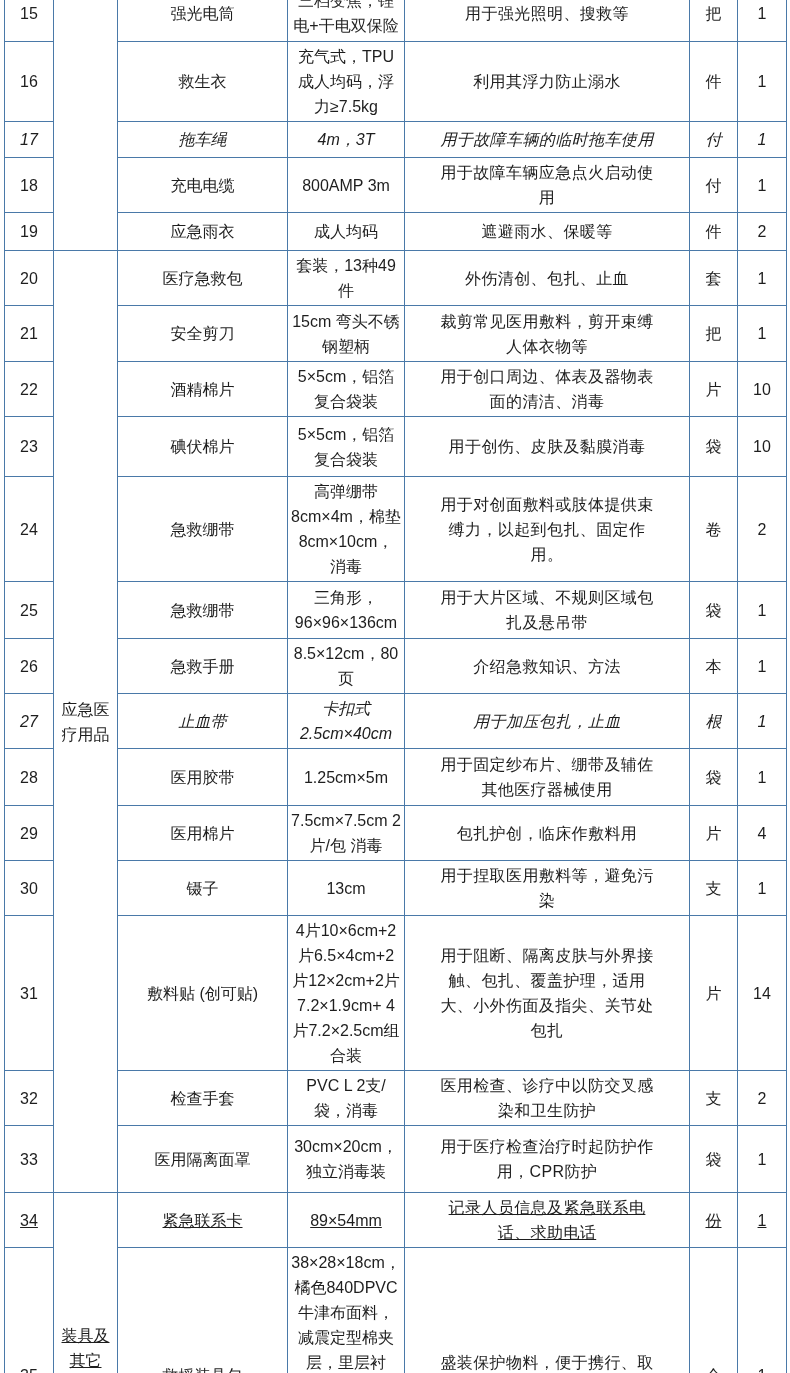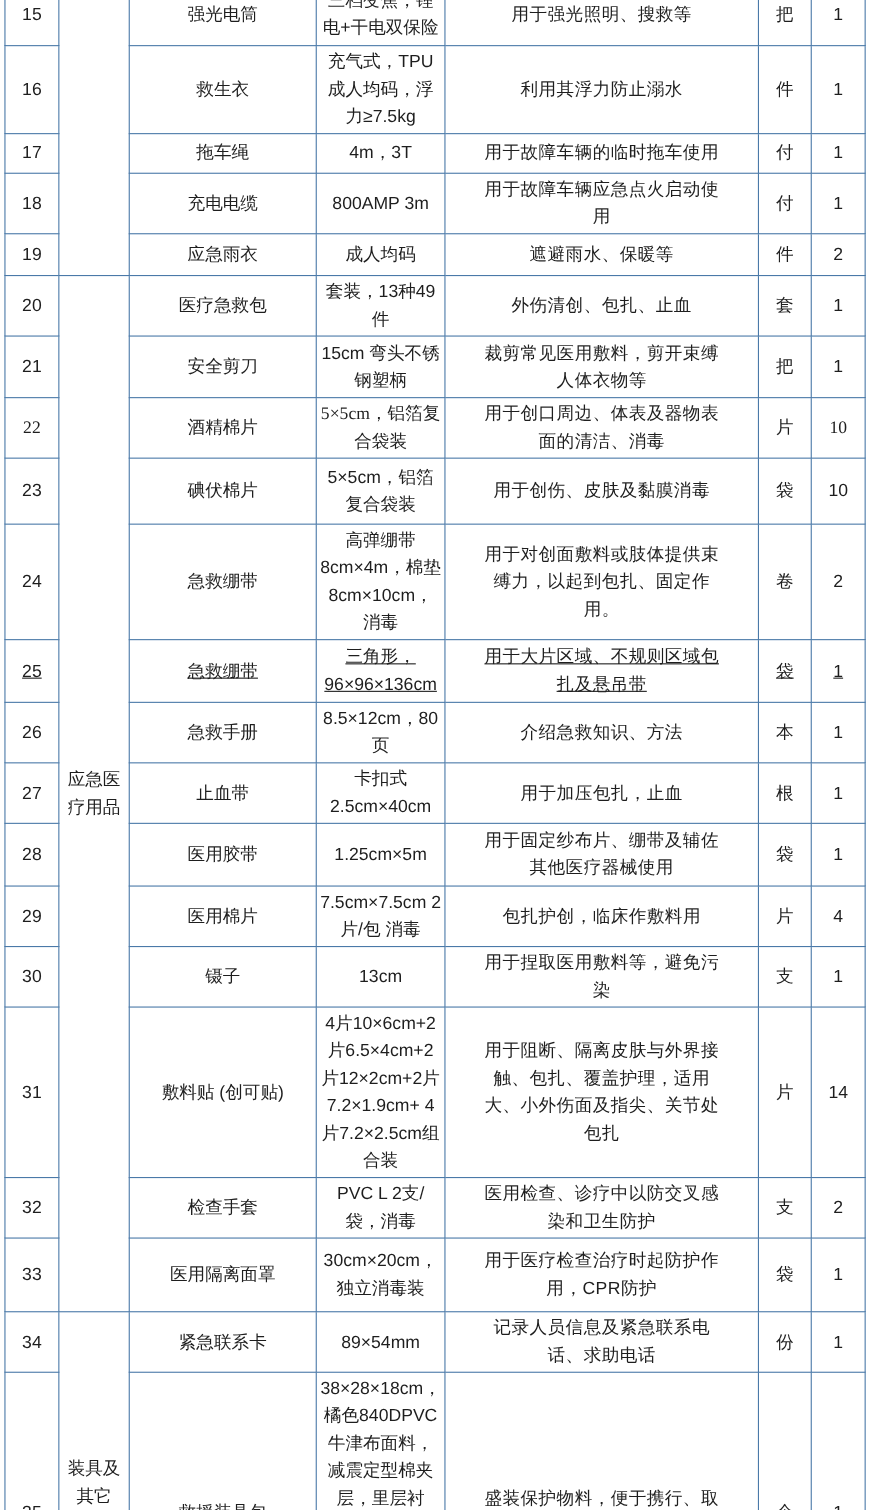--- a/index.html
+++ b/index.html
@@ -57,21 +57,21 @@
           <td class="c-qty">1</td>
         </tr>
         <tr style="height: 52px;">
           <td class="c-num">16</td>
           <td class="c-name">救生衣</td>
           <td class="c-spec">充气式，TPU成人均码，浮力≥7.5kg</td>
           <td class="c-purp">利用其浮力防止溺水</td>
           <td class="c-unit">件</td>
           <td class="c-qty">1</td>
         </tr>
-        <tr style="height: 36px;">
+        <tr style="height: 36px; font-style: italic;">
           <td class="c-num">17</td>
           <td class="c-name">拖车绳</td>
           <td class="c-spec">4m，3T</td>
           <td class="c-purp">用于故障车辆的临时拖车使用</td>
           <td class="c-unit">付</td>
           <td class="c-qty">1</td>
         </tr>
         <tr style="height: 52px;">
           <td class="c-num">18</td>
           <td class="c-name">充电电缆</td>
@@ -98,21 +98,21 @@
           <td class="c-qty">1</td>
         </tr>
         <tr style="height: 56px;">
           <td class="c-num">21</td>
           <td class="c-name">安全剪刀</td>
           <td class="c-spec">15cm 弯头不锈钢塑柄</td>
           <td class="c-purp">裁剪常见医用敷料，剪开束缚人体衣物等</td>
           <td class="c-unit">把</td>
           <td class="c-qty">1</td>
         </tr>
-        <tr style="height: 54px; font-family: Liberation Serif, serif;">
+        <tr style="height: 54px;">
           <td class="c-num">22</td>
           <td class="c-name">酒精棉片</td>
           <td class="c-spec">5×5cm，铝箔复合袋装</td>
           <td class="c-purp">用于创口周边、体表及器物表面的清洁、消毒</td>
           <td class="c-unit">片</td>
           <td class="c-qty">10</td>
         </tr>
         <tr style="height: 60px; margin-top: 20px;">
           <td class="c-num">23</td>
           <td class="c-name">碘伏棉片</td>
@@ -122,37 +122,37 @@
           <td class="c-qty">10</td>
         </tr>
         <tr style="height: 83px;">
           <td class="c-num">24</td>
           <td class="c-name">急救绷带</td>
           <td class="c-spec">高弹绷带8cm×4m，棉垫8cm×10cm，消毒</td>
           <td class="c-purp">用于对创面敷料或肢体提供束缚力，以起到包扎、固定作用。</td>
           <td class="c-unit">卷</td>
           <td class="c-qty">2</td>
         </tr>
-        <tr style="height: 57px; text-decoration: underline;">
+        <tr style="height: 57px;">
           <td class="c-num">25</td>
           <td class="c-name">急救绷带</td>
           <td class="c-spec">三角形，96×96×136cm</td>
           <td class="c-purp">用于大片区域、不规则区域包扎及悬吊带</td>
           <td class="c-unit">袋</td>
           <td class="c-qty">1</td>
         </tr>
         <tr style="height: 37px;">
           <td class="c-num">26</td>
           <td class="c-name">急救手册</td>
           <td class="c-spec">8.5×12cm，80页</td>
           <td class="c-purp">介绍急救知识、方法</td>
           <td class="c-unit">本</td>
           <td class="c-qty">1</td>
         </tr>
-        <tr style="height: 52px;">
+        <tr style="height: 52px; font-style: italic;">
           <td class="c-num">27</td>
           <td class="c-name">止血带</td>
           <td class="c-spec">卡扣式 2.5cm×40cm</td>
           <td class="c-purp">用于加压包扎，止血</td>
           <td class="c-unit">根</td>
           <td class="c-qty">1</td>
         </tr>
         <tr style="height: 57px;">
           <td class="c-num">28</td>
           <td class="c-name">医用胶带</td>
@@ -194,21 +194,21 @@
           <td class="c-qty">2</td>
         </tr>
         <tr style="height: 67px; padding-left: 36px;">
           <td class="c-num">33</td>
           <td class="c-name">医用隔离面罩</td>
           <td class="c-spec">30cm×20cm，独立消毒装</td>
           <td class="c-purp">用于医疗检查治疗时起防护作用，CPR防护</td>
           <td class="c-unit">袋</td>
           <td class="c-qty">1</td>
         </tr>
-        <tr style="height: 55px;">
+        <tr style="height: 55px; text-decoration: underline;">
           <td class="c-num">34</td>
           <td class="c-cat" rowspan="2">装具及其它</td>
           <td class="c-name">紧急联系卡</td>
           <td class="c-spec">89×54mm</td>
           <td class="c-purp">记录人员信息及紧急联系电话、求助电话</td>
           <td class="c-unit">份</td>
           <td class="c-qty">1</td>
         </tr>
         <tr style="height: 177px;">
           <td class="c-num">35</td>

